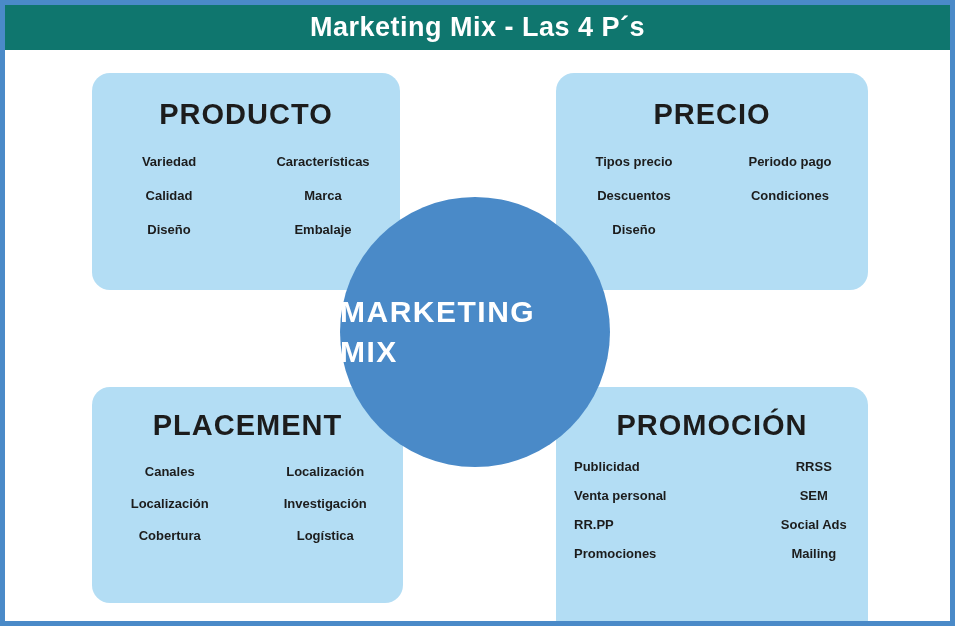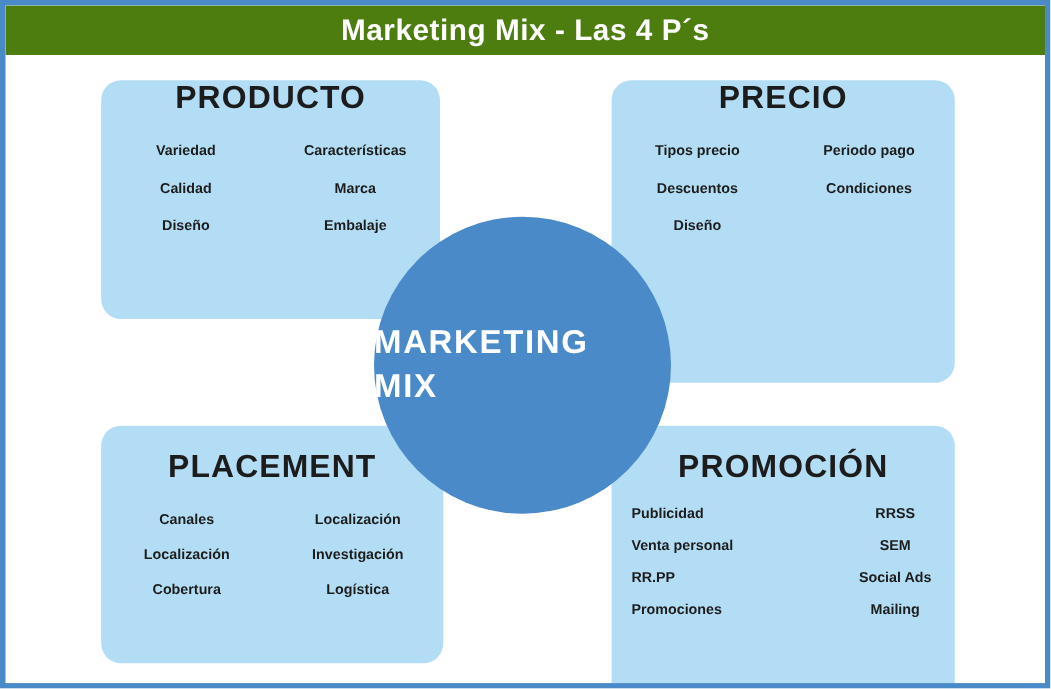--- a/index.html
+++ b/index.html
@@ -14,47 +14,48 @@
     height: 626px;
     box-sizing: border-box;
     background: #ffffff;
     border: 5px solid #4a8ac8;
     overflow: hidden;
   }
   .titlebar {
     position: absolute;
     top: 0; left: 0; right: 0;
     height: 45px;
-    background: #4d7c0f;
+    background: #0f766e;
     display: flex;
     align-items: center;
     justify-content: center;
   }
   .titlebar .title {
     color: #ffffff;
     font-size: 27px;
     font-weight: bold;
     letter-spacing: 0.5px;
   }
   .card {
     position: absolute;
     background: #b3ddf4;
     border-radius: 18px;
     color: #1c1c1c;
     z-index: 1;
   }
   .card-producto  { left: 87px;  top: 68px;  width: 308px; height: 217px; }
-  .card-precio    { left: 551px; top: 68px;  width: 312px; height: 275px; }
+  .card-precio    { left: 551px; top: 68px;  width: 312px; height: 217px; }
   .card-placement { left: 87px;  top: 382px; width: 311px; height: 216px; }
   .card-promocion { left: 551px; top: 382px; width: 312px; height: 280px; }
   .card-title {
     text-align: center;
     font-size: 29px;
     font-weight: bold;
     letter-spacing: 1px;
+    padding-top: 25px;
   }
   .card-promocion .card-title,
   .card-placement .card-title {
     padding-top: 22px;
   }
   .cols {
     display: flex;
     margin-top: 14px;
   }
   .col {

